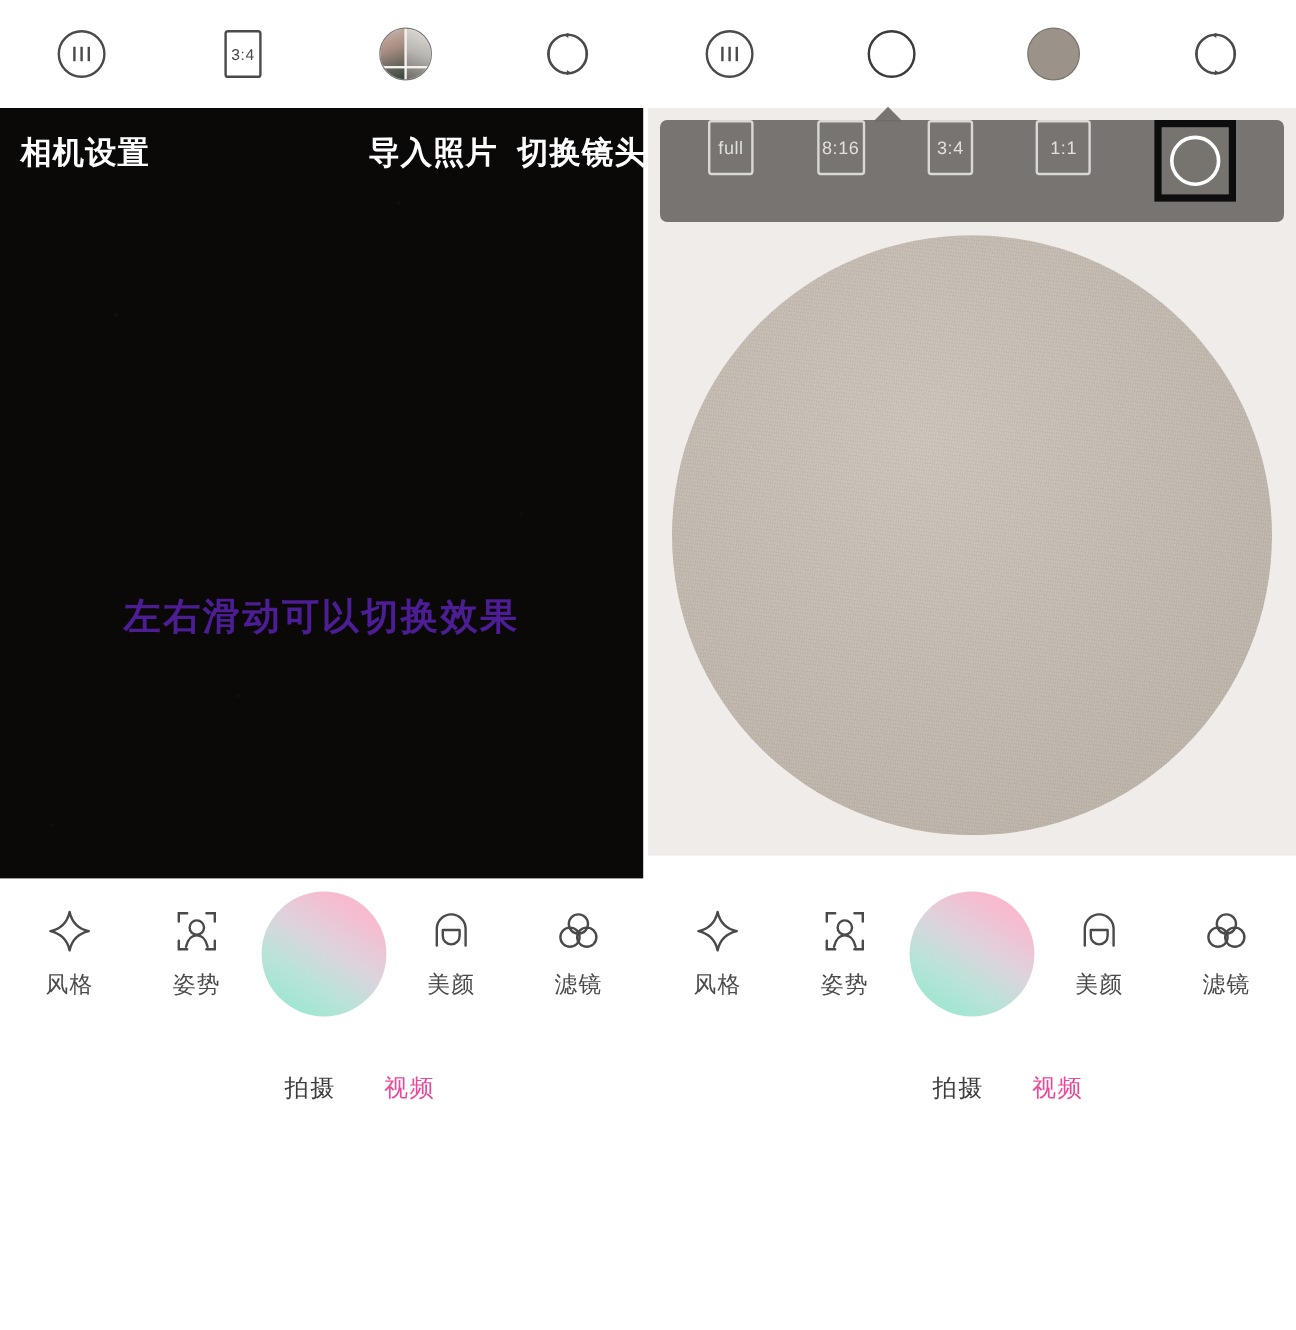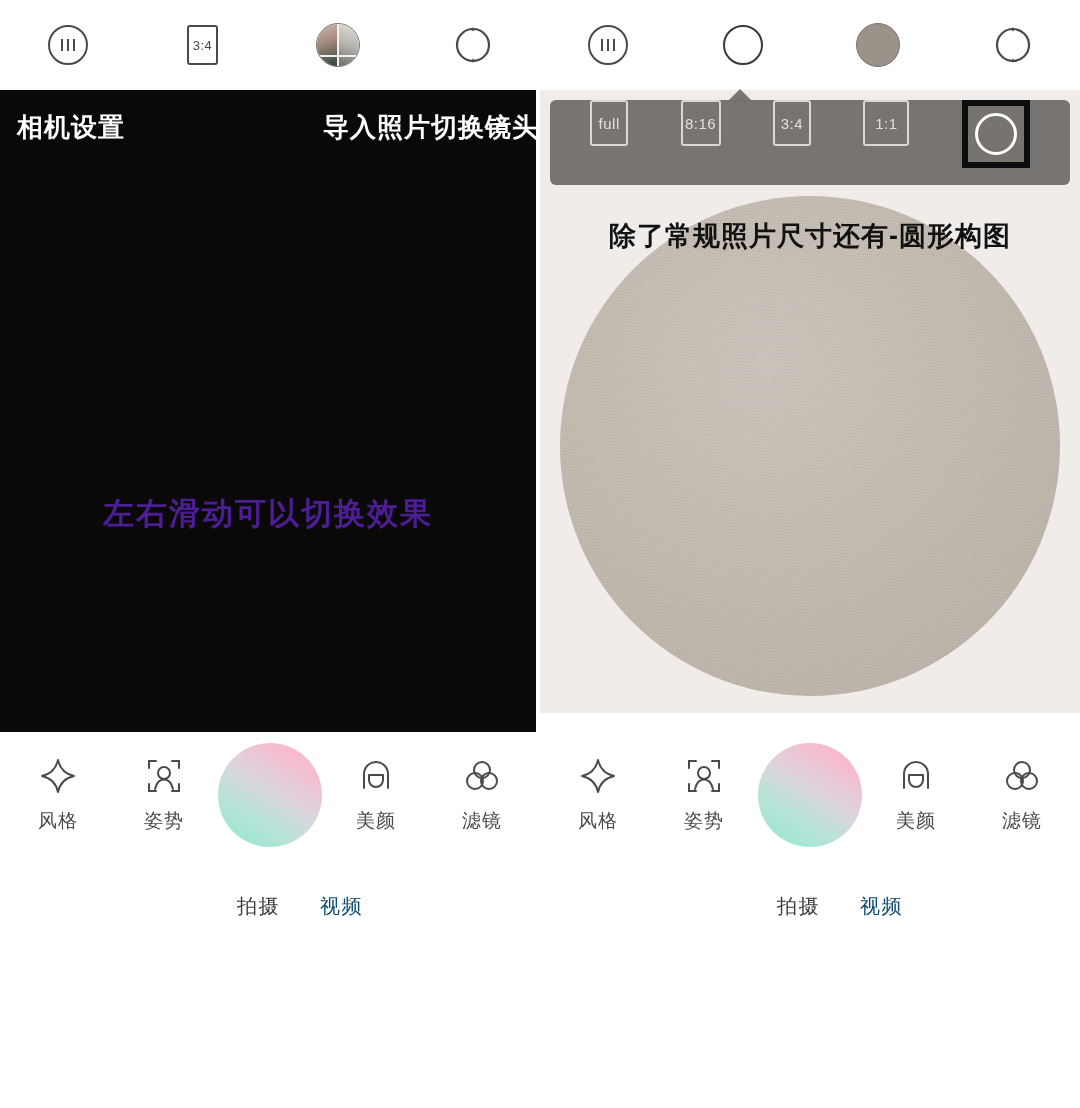--- a/index.html
+++ b/index.html
@@ -68,21 +68,21 @@
       radial-gradient(circle at 81% 47%, rgba(255,255,255,.02) 0 1px, transparent 2px),
       radial-gradient(circle at 8% 83%, rgba(255,255,255,.02) 0 1px, transparent 2px),
       radial-gradient(circle at 52% 92%, rgba(255,255,255,.018) 0 1px, transparent 2px);
     z-index:3;
   }
   .hdr-row {
     position:absolute; left:11px; top:98px; width:536px; height:58px;
     display:flex; align-items:center; z-index:5; padding:0 8px 0 6px;
   }
   .hdr-left { color:#ffffff; font-size:26px; font-weight:700; letter-spacing:1px; }
-  .hdr-right { margin-left:auto; display:flex; gap:0; }
+  .hdr-right { margin-left:auto; display:flex; gap:16px; }
   .hdr-right span { color:#ffffff; font-size:26px; font-weight:700; letter-spacing:1px; }
 
   .swipe-hint {
     position:absolute; left:0; top:493px; width:536px;
     text-align:center; color:#4c1d95;
     font-size:31px; font-weight:700; letter-spacing:2px; z-index:5;
   }
 
   
   .preview-light {
@@ -152,21 +152,21 @@
     width:104px; height:104px; border-radius:50%;
     background:linear-gradient(32deg,#8ee8cd 0%,#b9e3d8 32%,#ddd3dd 55%,#f6bcd0 80%,#fbb6cd 100%);
   }
 
   .mode-row {
     position:absolute; left:10px; bottom:20px; width:540px;
     display:flex; align-items:center; justify-content:center; gap:40px;margin-left:20px;
   }
   .mode { font-size:20px; letter-spacing:1.5px; }
   .mode-active { color:#3c3c3c; }
-  .mode-idle { color:#0c4a6e; }
+  .mode-idle { color:#ec4899; }
 
   .seam { position:absolute; left:539px; top:0; width:1px; height:1108px;
     background:#ffffff; z-index:9; }
 </style>
 </head>
 <body>
 
 <div class="screen">
 
   <div class="panel panel-left">
@@ -311,21 +311,20 @@
     <div class="ratio-pop">
       <span class="ratio-opt w-full">full</span>
       <span class="ratio-opt w-916">8:16</span>
       <span class="ratio-opt w-34">3:4</span>
       <span class="ratio-opt w-sq">1:1</span>
       <span class="ratio-sel">
         <span class="inner-circle"></span>
       </span>
     </div>
 
-    <div class="circle-hint">除了常规照片尺寸还有-圆形构图</div>
 
     <div class="bottombar">
       <div class="tool-row">
         <div class="tool">
           <span class="tool-ic">
             <svg width="38" height="38" viewBox="0 0 38 38">
               <path d="M19 3 C21 12 26 17 35 19 C26 21 21 26 19 35 C17 26 12 21 3 19 C12 17 17 12 19 3 Z" fill="none" stroke="#4a4a4a" stroke-width="2" stroke-linejoin="round"></path>
             </svg>
           </span>
           <span class="tool-label">风格</span>

